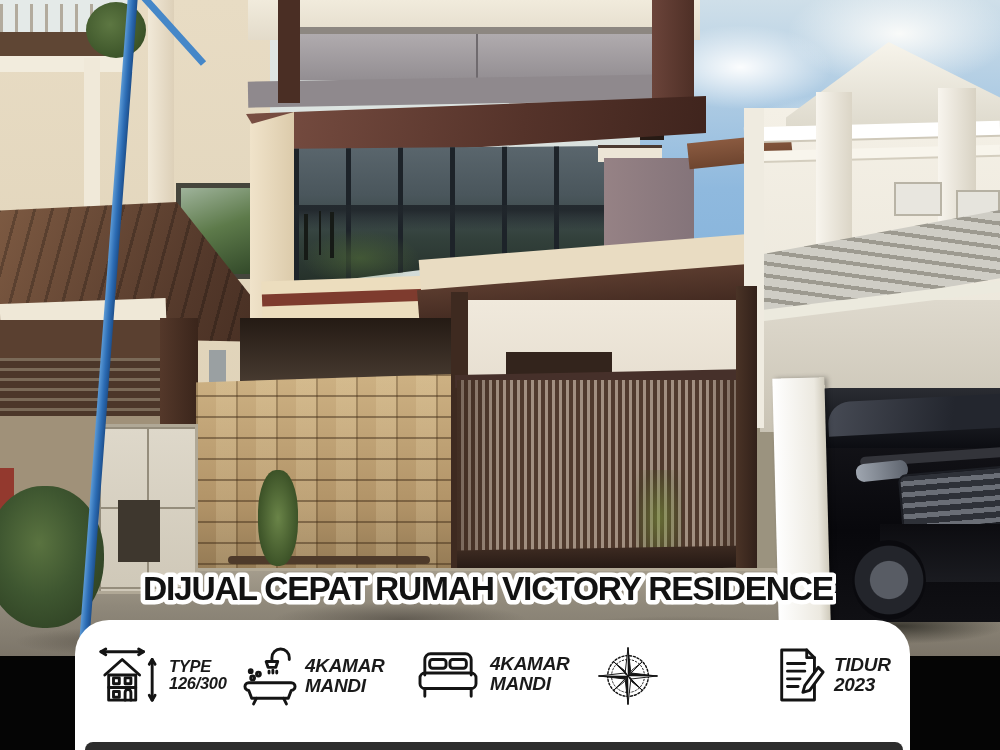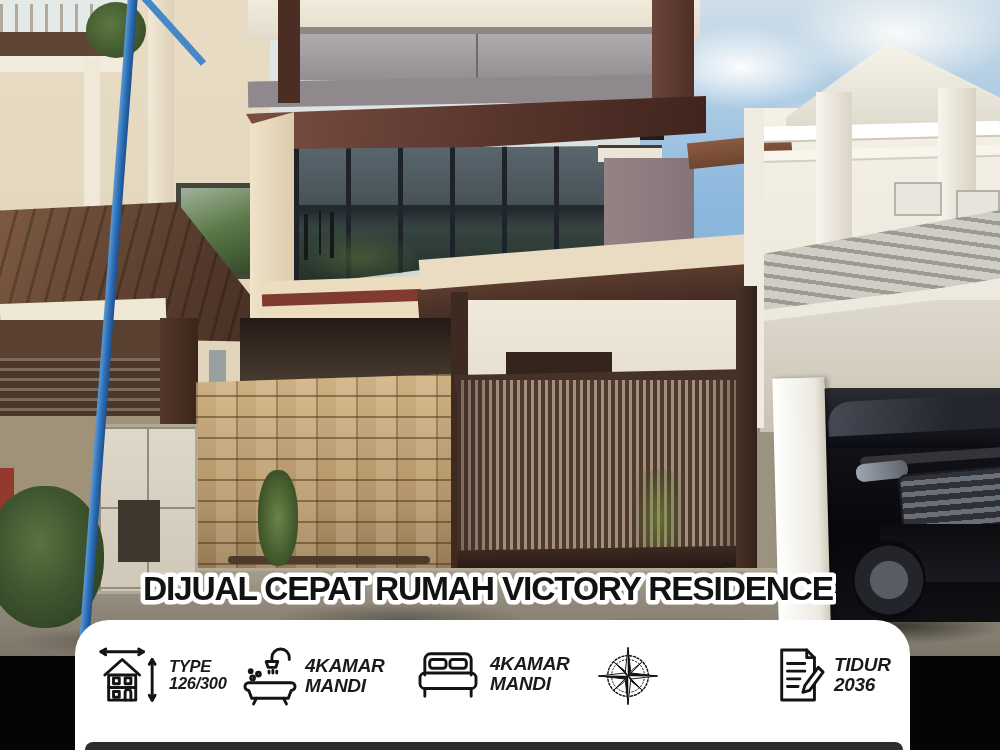--- a/index.html
+++ b/index.html
@@ -346,20 +346,20 @@
 
     <div class="item" style="left:699px;">
       <svg class="icon" width="52" height="58" viewBox="0 0 54 60" fill="none" stroke="#141414" stroke-width="3" stroke-linecap="round" stroke-linejoin="round">
         <path d="M8 4 h26 l8 8 v44 h-34 z"></path>
         <path d="M34 4 v8 h8"></path>
         <path d="M14 18 h18 M14 26 h18 M14 34 h13 M14 42 h11"></path>
         <path d="M46 22 l5 5 -14 19 -7 2 2 -7 z" fill="#fff"></path>
       </svg>
       <div class="txt" style="margin-left:8px;">
         <span>TIDUR</span>
-        <span>2036</span>
+        <span>2023</span>
       </div>
     </div>
 
     <div class="bottom-bar"></div>
   </div>
 
 </div>
 
 </body></html>

